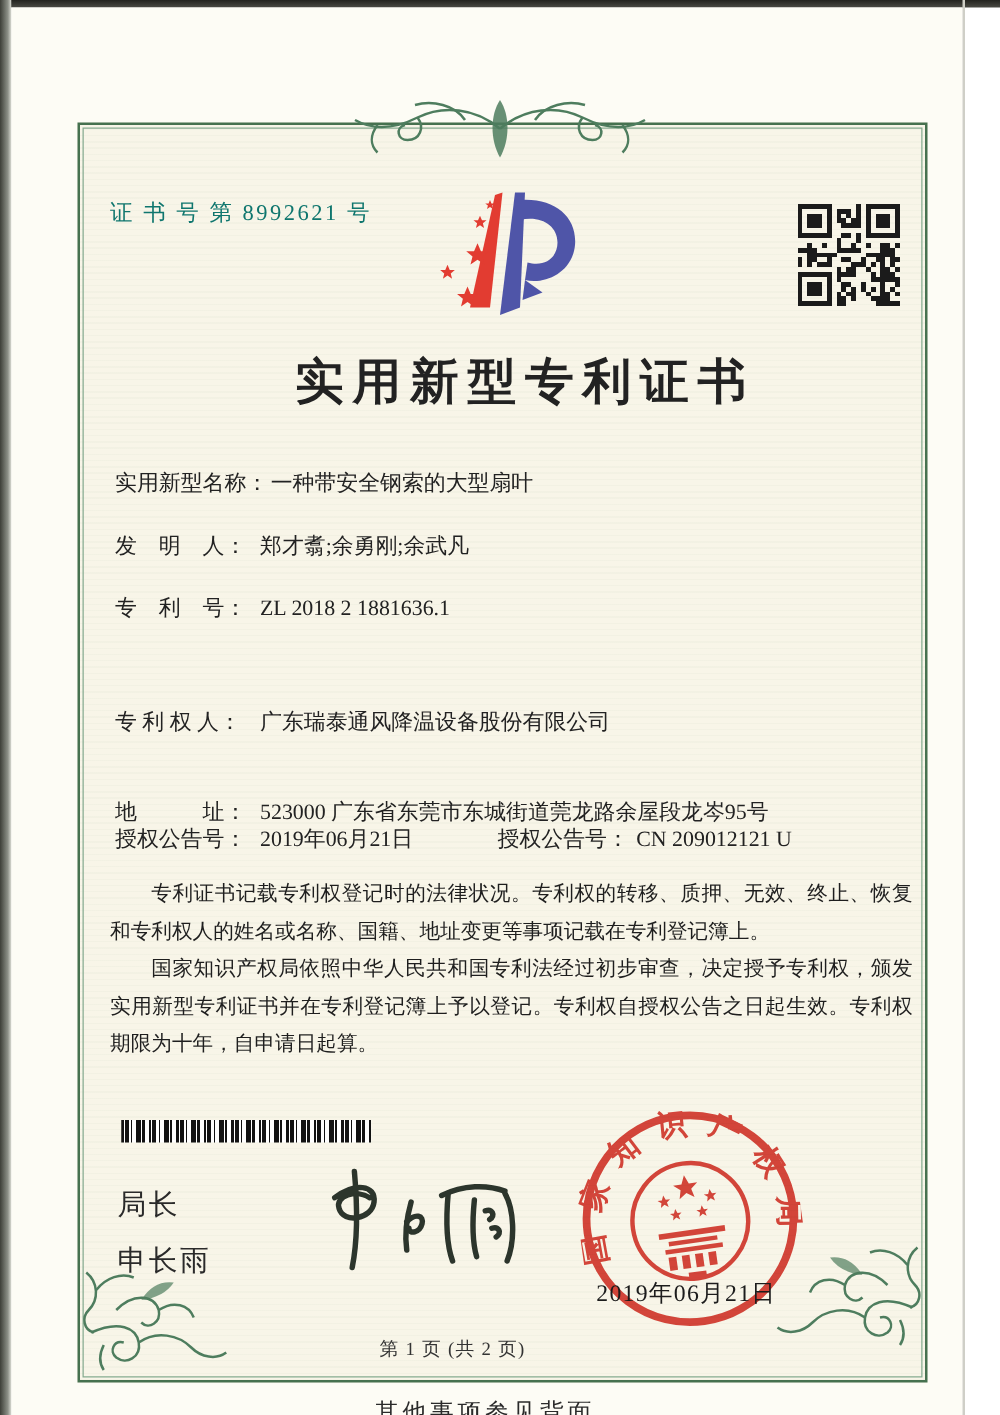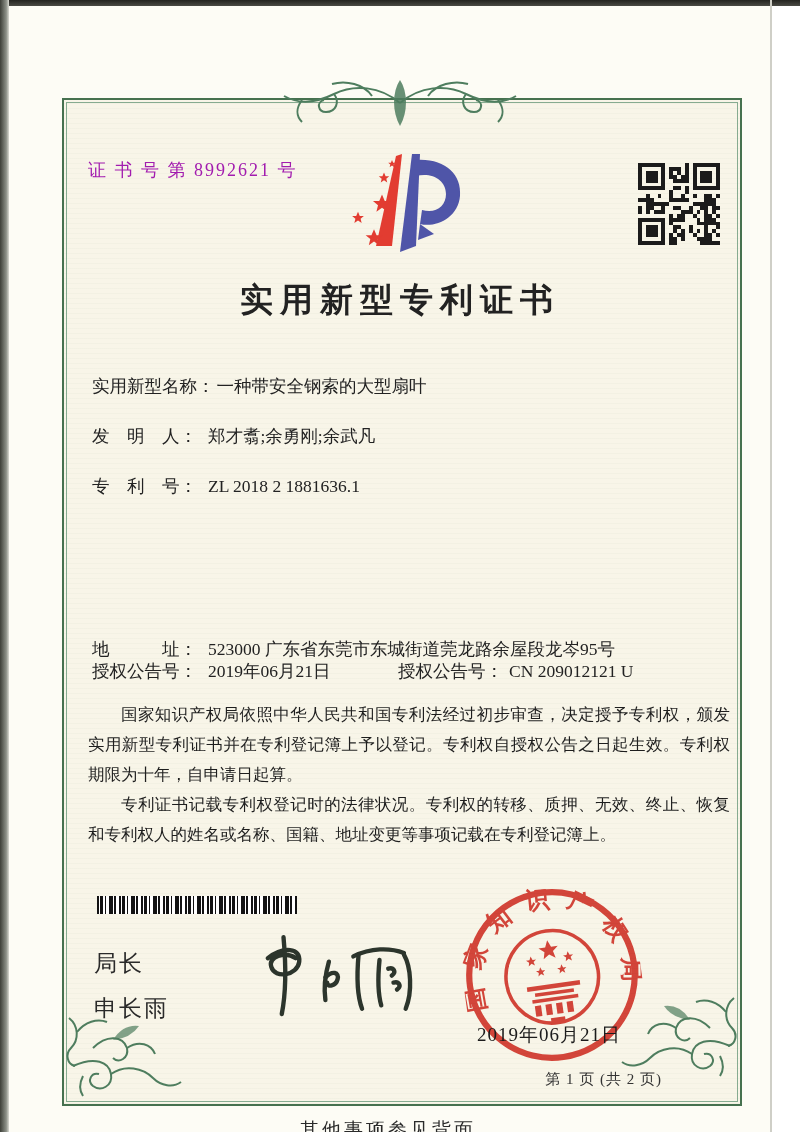--- a/index.html
+++ b/index.html
@@ -13,25 +13,25 @@
   
   .scan-top{position:absolute;left:0;top:0;width:800px;height:6px;background:linear-gradient(180deg,#23231f,#4a4a44);}
   .scan-left{position:absolute;left:0;top:0;width:9px;height:1132px;background:linear-gradient(90deg,#3d3f38,#8d9188 70%,#d9dad2);}
   .scan-right{position:absolute;left:770px;top:0;width:2px;height:1132px;background:#cfcfc7;}
   .paper{position:absolute;left:9px;top:6px;width:761px;height:1126px;background:#fdfcf5;}
   
   .frame-outer{position:absolute;left:62px;top:98px;width:676px;height:1004px;border:2px solid #46714f;background:#f8f5e8;
     background-image:repeating-linear-gradient(0deg,rgba(140,170,140,0.05) 0 1px,transparent 1px 5px);}
   .frame-inner{position:absolute;inset:2px;border:1px solid #86ab90;}
   
-  .cert-number{position:absolute;left:88px;top:158px;font-size:18px;letter-spacing:2px;color:#a21caf;}
+  .cert-number{position:absolute;left:88px;top:158px;font-size:18px;letter-spacing:2px;color:#0f766e;}
   .logo{position:absolute;left:340px;top:146px;}
   .qr{position:absolute;left:638px;top:163px;width:82px;height:82px;}
   .title{position:absolute;left:62px;top:278px;width:676px;text-align:center;
-    font-size:33px;font-weight:600;letter-spacing:7px;color:#222;}
+    font-size:39px;font-weight:600;letter-spacing:7px;color:#222;padding-left:20px;}
   
   .field-row{position:absolute;left:92px;font-size:17.5px;color:#222;white-space:nowrap;}
   .field-label{display:inline-block;min-width:114px;}
   .field-value{margin-left:2px;}
   .row-0{top:374px;} .row-1{top:424px;} .row-2{top:474px;}
   .row-3{top:520px;} .row-4{top:565px;} .row-5{top:637px;}
   .row-6{top:659px;} .row-7{top:659px;left:398px;}
   .row-7 .field-label{min-width:0;margin-right:4px;}
   
   .body-text{position:absolute;left:88px;top:700px;width:642px;
@@ -45,21 +45,21 @@
       #121212 17px 19px,#fff 19px 22px);}
   
   .signer{position:absolute;left:94px;top:948px;font-size:23px;color:#2a2a2a;
     font-family:"Liberation Sans","DejaVu Sans",sans-serif;}
   .signer div{margin-bottom:14px;letter-spacing:2px;}
   .signature{position:absolute;left:216px;top:925px;}
   
   .seal{position:absolute;left:463px;top:886px;width:178px;height:178px;mix-blend-mode:multiply;opacity:.93;transform:rotate(-8deg);}
   .seal-date{position:absolute;left:477px;top:1022px;font-size:19px;color:#1c1c1c;letter-spacing:1px;z-index:5;}
   
-  .page-footer{position:absolute;left:62px;top:1070px;width:600px;text-align:right;font-size:15px;color:#333;letter-spacing:1px;}
+  .page-footer{position:absolute;left:62px;top:1070px;width:600px;text-align:center;font-size:15px;color:#333;letter-spacing:1px;}
   .back-note{position:absolute;left:300px;top:1117px;font-size:19px;color:#2a2a2a;letter-spacing:3px;}
   
   .orn{position:absolute;pointer-events:none;}
   .orn-top{left:272px;top:74px;}
   .orn-bl{left:65px;top:982px;}
   .orn-br{left:618px;top:962px;}
 </style>
 </head>
 <body>
 
@@ -369,33 +369,36 @@
 
   <div class="field-row row-1">
     <span class="field-label">发　明　人：</span><span class="field-value">郑才翥;余勇刚;余武凡</span>
   </div>
   <div class="field-row row-0">
     <span class="field-label">实用新型名称：</span><span class="field-value">一种带安全钢索的大型扇叶</span>
   </div>
   <div class="field-row row-2">
     <span class="field-label">专　利　号：</span><span class="field-value">ZL 2018 2 1881636.1</span>
   </div>
+  <div class="field-row row-4">
+    <span class="field-label">专 利 权 人：</span><span class="field-value">广东瑞泰通风降温设备股份有限公司</span>
+  </div>
   <div class="field-row row-5">
     <span class="field-label">地　　　址：</span><span class="field-value">523000 广东省东莞市东城街道莞龙路余屋段龙岑95号</span>
   </div>
   <div class="field-row row-6">
     <span class="field-label">授权公告号：</span><span class="field-value">2019年06月21日</span>
   </div>
   <div class="field-row row-7">
     <span class="field-label">授权公告号：</span><span class="field-value">CN 209012121 U</span>
   </div>
 
   <div class="body-text">
+    <p>专利证书记载专利权登记时的法律状况。专利权的转移、质押、无效、终止、恢复和专利权人的姓名或名称、国籍、地址变更等事项记载在专利登记簿上。</p>
     <p>国家知识产权局依照中华人民共和国专利法经过初步审查，决定授予专利权，颁发实用新型专利证书并在专利登记簿上予以登记。专利权自授权公告之日起生效。专利权期限为十年，自申请日起算。</p>
-    <p>专利证书记载专利权登记时的法律状况。专利权的转移、质押、无效、终止、恢复和专利权人的姓名或名称、国籍、地址变更等事项记载在专利登记簿上。</p>
   </div>
 
   <div class="barcode"></div>
 
   <div class="signer">
     <div>局长</div>
     <div>申长雨</div>
   </div>
 
   <svg class="signature" width="238" height="96" viewBox="0 0 210 110">

